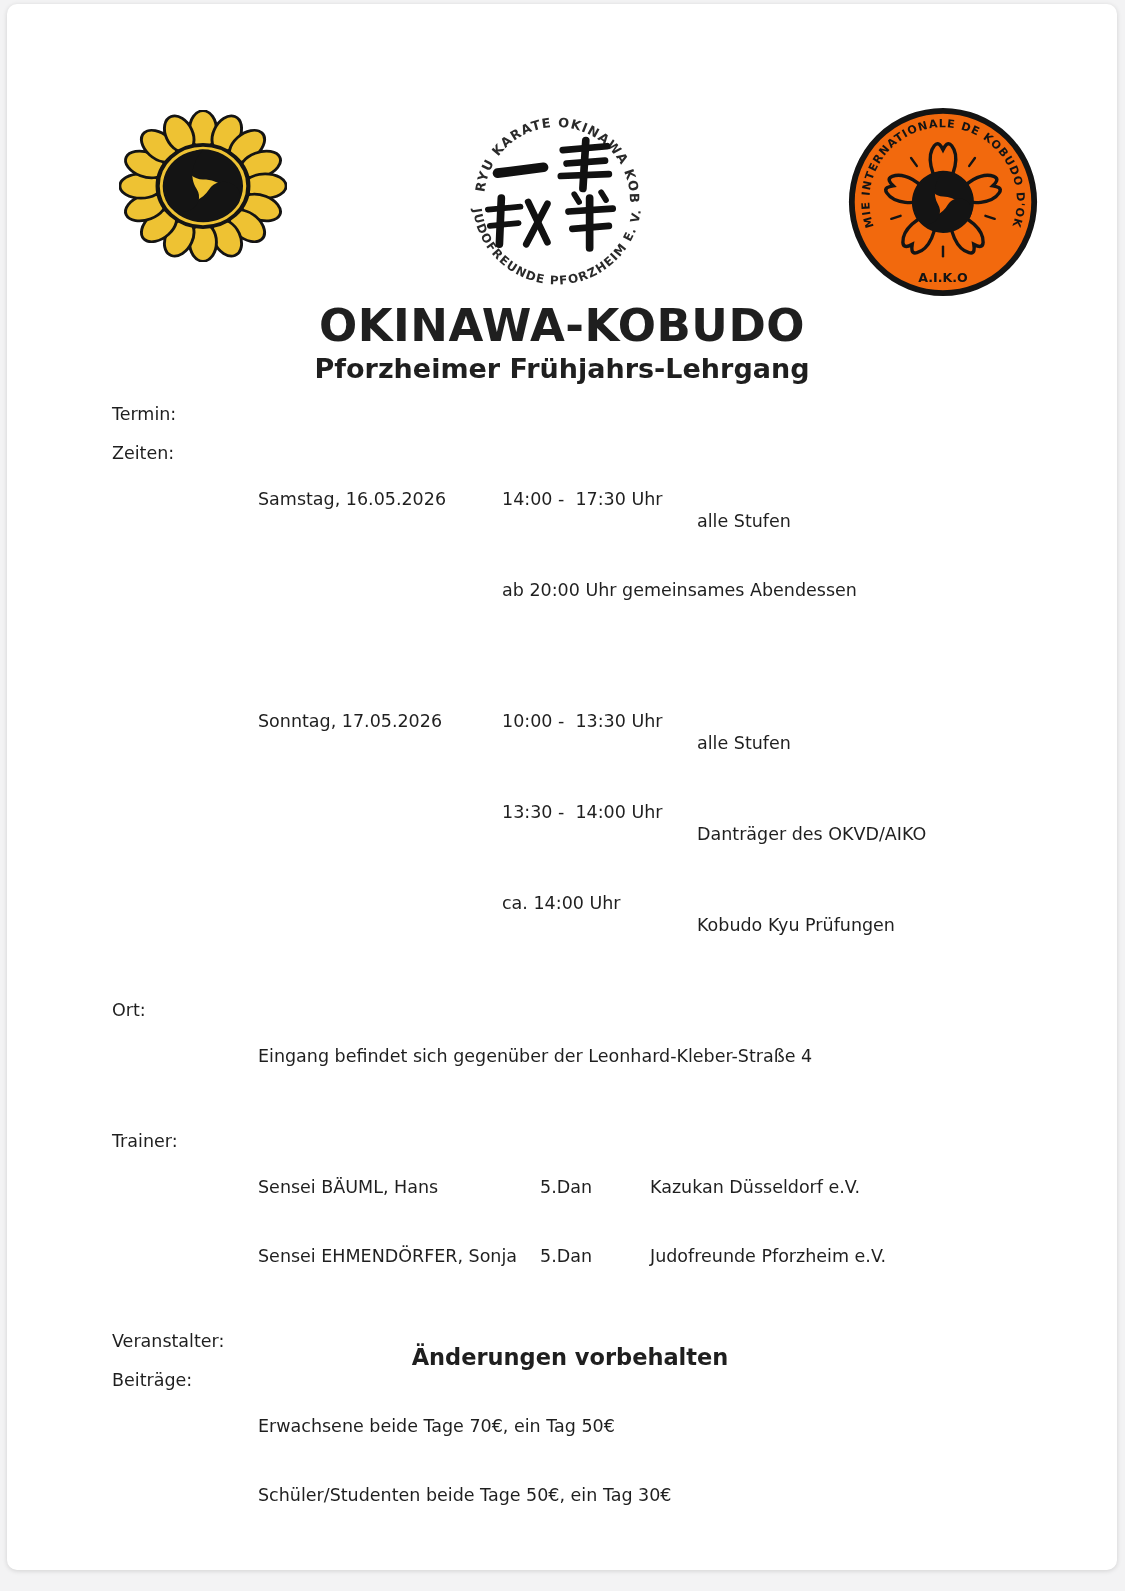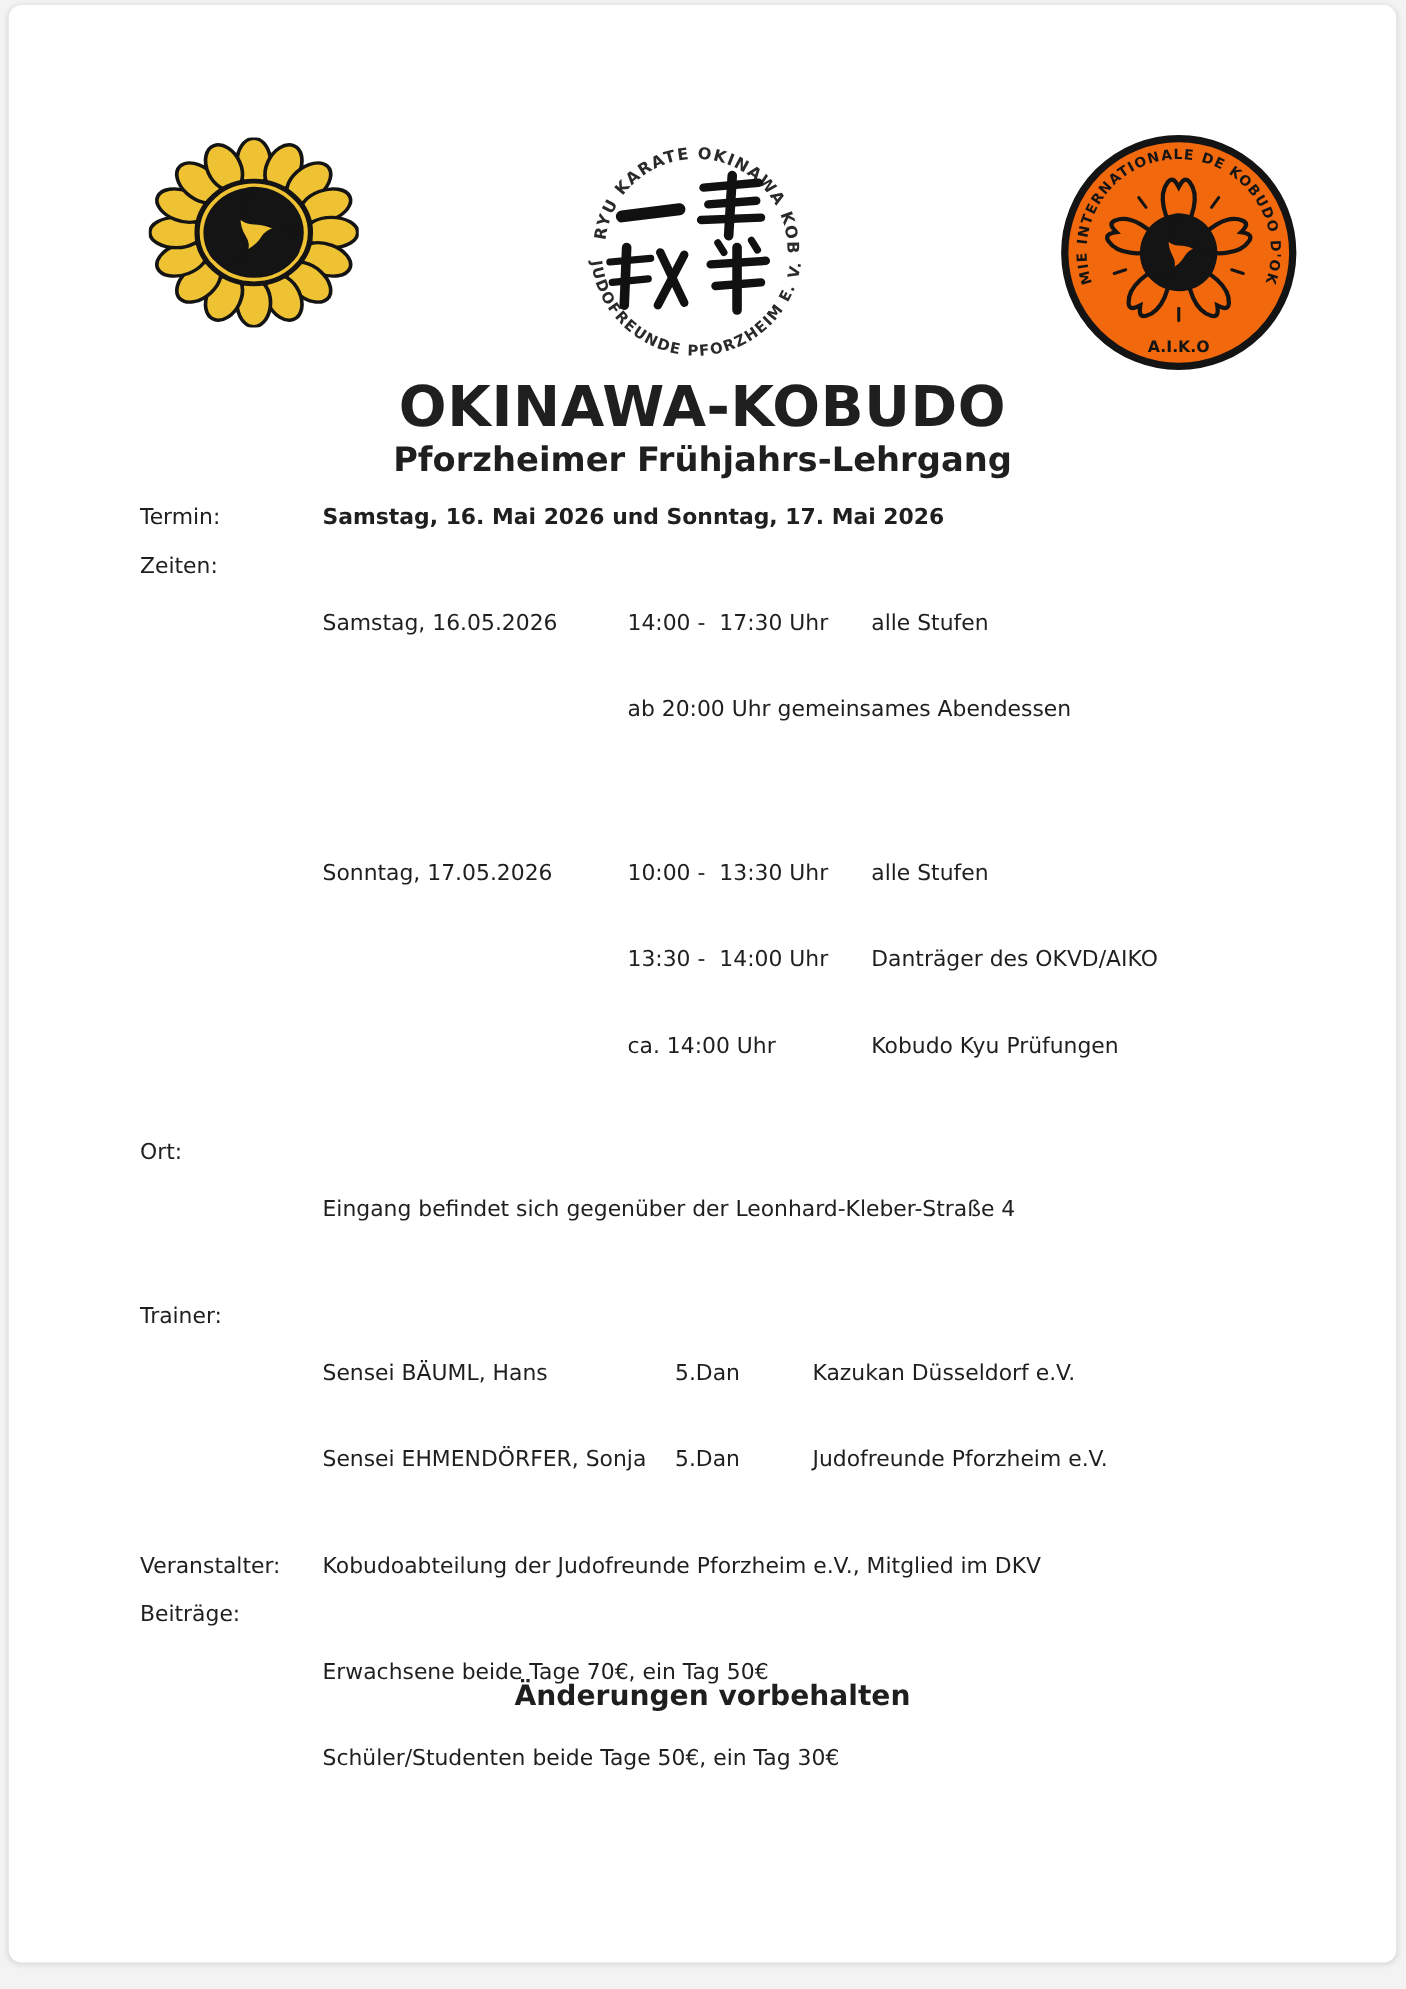--- a/index.html
+++ b/index.html
@@ -25,21 +25,21 @@
   .row { display:flex; align-items:flex-start; margin-bottom:16px; }
   .label { flex:none; width:146px; white-space:pre-wrap; }
   .val { white-space:pre-wrap; }
   .bold { font-weight:bold; }
   
   .zrow { display:flex; }
   .zday { flex:none; width:244px; white-space:pre-wrap; }
   .ztime { flex:none; width:195px; white-space:pre-wrap; }
   .ztime.span { width:auto; }
   .ztime.ralign { width:160px; margin-right:35px; }
-  .znote { white-space:pre-wrap; }
+  .znote { white-space:pre-wrap;margin-top:22px; }
   .zgap { height:16px; }
   
   .trow { display:flex; }
   .tname { flex:none; width:282px; white-space:pre-wrap; }
   .tdan { flex:none; width:110px; white-space:pre-wrap; }
   .torg { white-space:pre-wrap; }
   
   .footer { position:absolute; left:16px; right:0; top:1340px; text-align:center;
             font-size:22.5px; font-weight:bold; }
   svg text { font-family:"DejaVu Sans","Liberation Sans",sans-serif; }
@@ -172,21 +172,20 @@
 
   <div class="titles">
     <h1>OKINAWA-KOBUDO</h1>
     <h2>Pforzheimer Frühjahrs-Lehrgang</h2>
   </div>
 
   <div class="content">
 
     <div class="row">
       <div class="label">Termin:</div>
-      <div class="val bold">Samstag, 16. Mai 2026 und Sonntag, 17. Mai 2026</div>
     </div>
 
     <div class="row">
       <div class="label">Zeiten:</div>
       <div class="val">
         <div class="zrow">
           <span class="zday">Samstag, 16.05.2026</span>
           <span class="ztime">14:00 -  17:30 Uhr</span>
           <span class="znote">alle Stufen</span>
         </div>
@@ -231,21 +230,20 @@
         <div class="trow">
           <span class="tname">Sensei EHMENDÖRFER, Sonja</span>
           <span class="tdan">5.Dan</span>
           <span class="torg">Judofreunde Pforzheim e.V.</span>
         </div>
       </div>
     </div>
 
     <div class="row">
       <div class="label">Veranstalter:</div>
-      <div class="val">Kobudoabteilung der Judofreunde Pforzheim e.V., Mitglied im DKV</div>
     </div>
 
     <div class="row">
       <div class="label">Beiträge:</div>
       <div class="val">
         <div>Erwachsene beide Tage 70€, ein Tag 50€</div>
         <div>Schüler/Studenten beide Tage 50€, ein Tag 30€</div>
       </div>
     </div>
 

